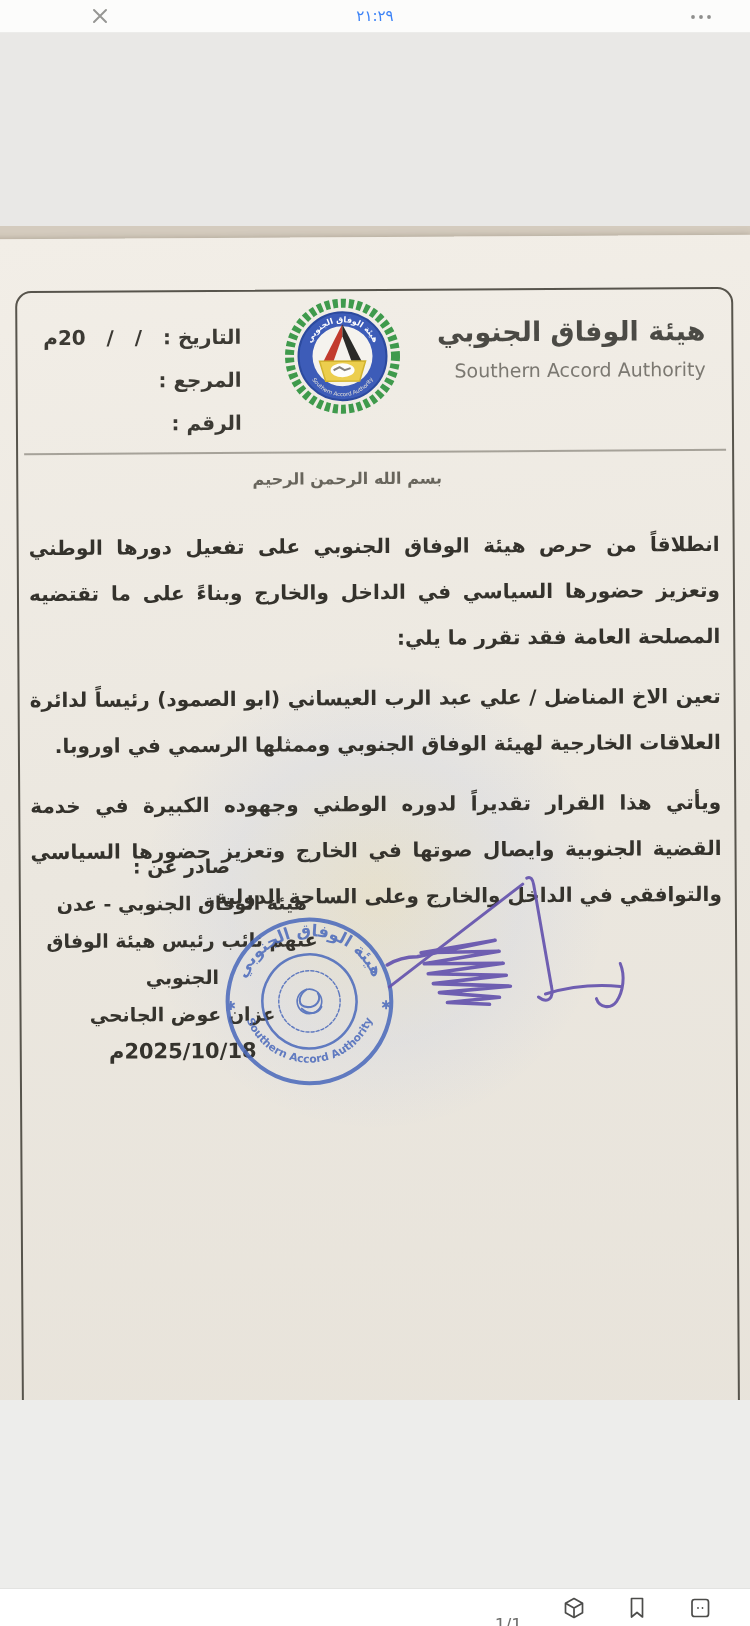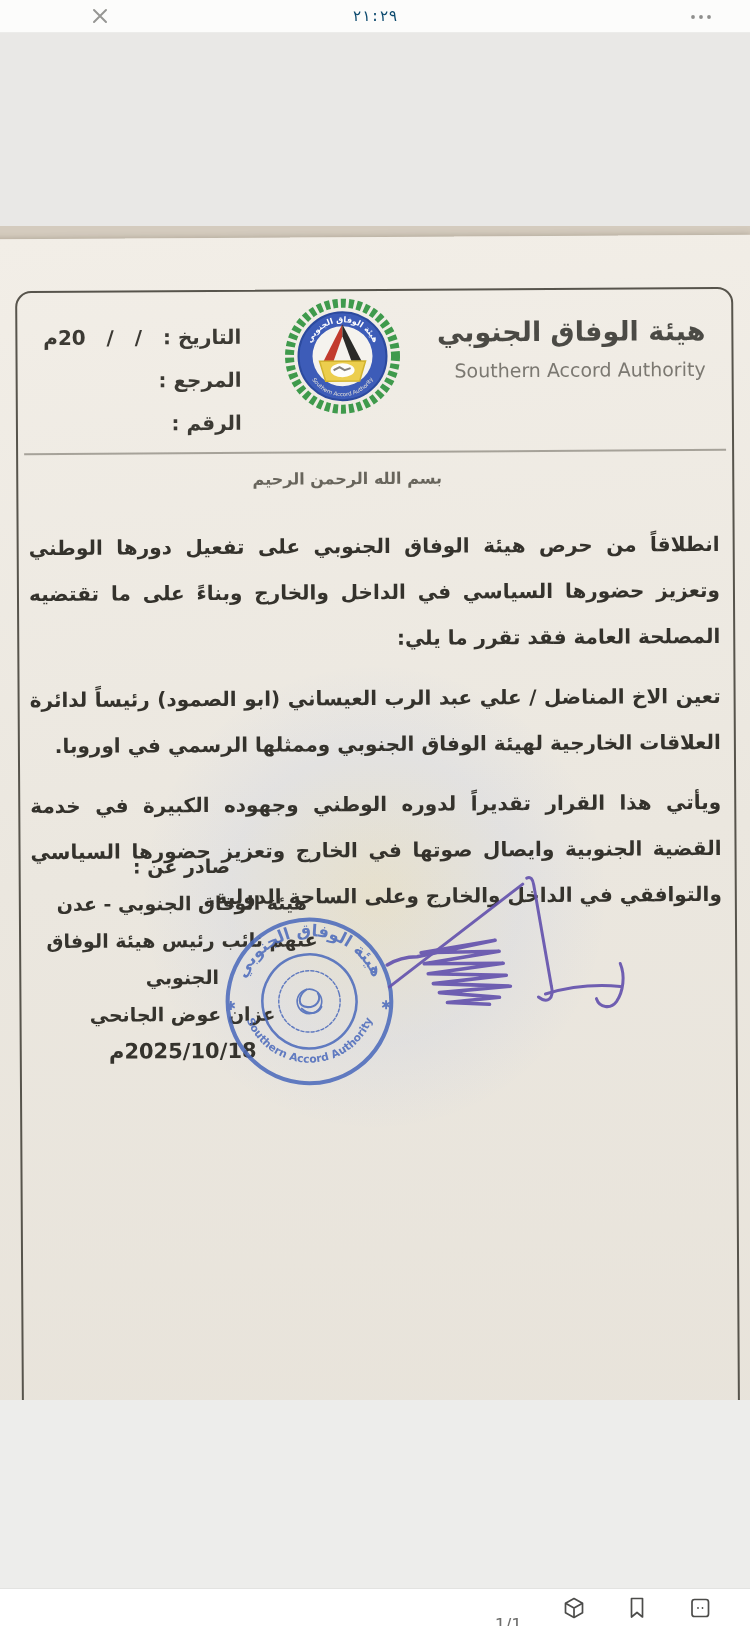--- a/index.html
+++ b/index.html
@@ -5,21 +5,21 @@
   * { margin:0; padding:0; box-sizing:border-box; }
   html,body { width:750px; }
   body { font-family:"DejaVu Sans", sans-serif; background:#ececea; }
   .screen { position:relative; width:750px; height:1626px; overflow:hidden; background:#e9e8e6; }
 
   
   .topbar { position:absolute; top:0; left:0; width:750px; height:33px; background:#fcfcfb;
             border-bottom:1px solid #ececea; z-index:5; }
   .topbar .close { position:absolute; left:90px; top:6px; cursor:pointer; }
   .topbar .time { position:absolute; left:0; right:0; top:7px; text-align:center;
-                  color:#0c4a6e; font-size:15px; letter-spacing:1px;font-family:Liberation Mono, monospace; }
+                  color:#3b82f6; font-size:15px; letter-spacing:1px; }
   .topbar .more { position:absolute; right:36px; top:7px; cursor:pointer; }
 
   
   .region-top { position:absolute; top:33px; left:0; width:750px; height:193px; background:#e9e8e6; }
   .region-bottom { position:absolute; top:1400px; left:0; width:750px; height:188px; background:#ededeb; }
 
   
   .photo { position:absolute; top:226px; left:0; width:750px; height:1393px;
            background:#d4cbbe; overflow:hidden; }
   .paper { position:absolute; top:11px; left:-5px; right:-5px; bottom:3px;

